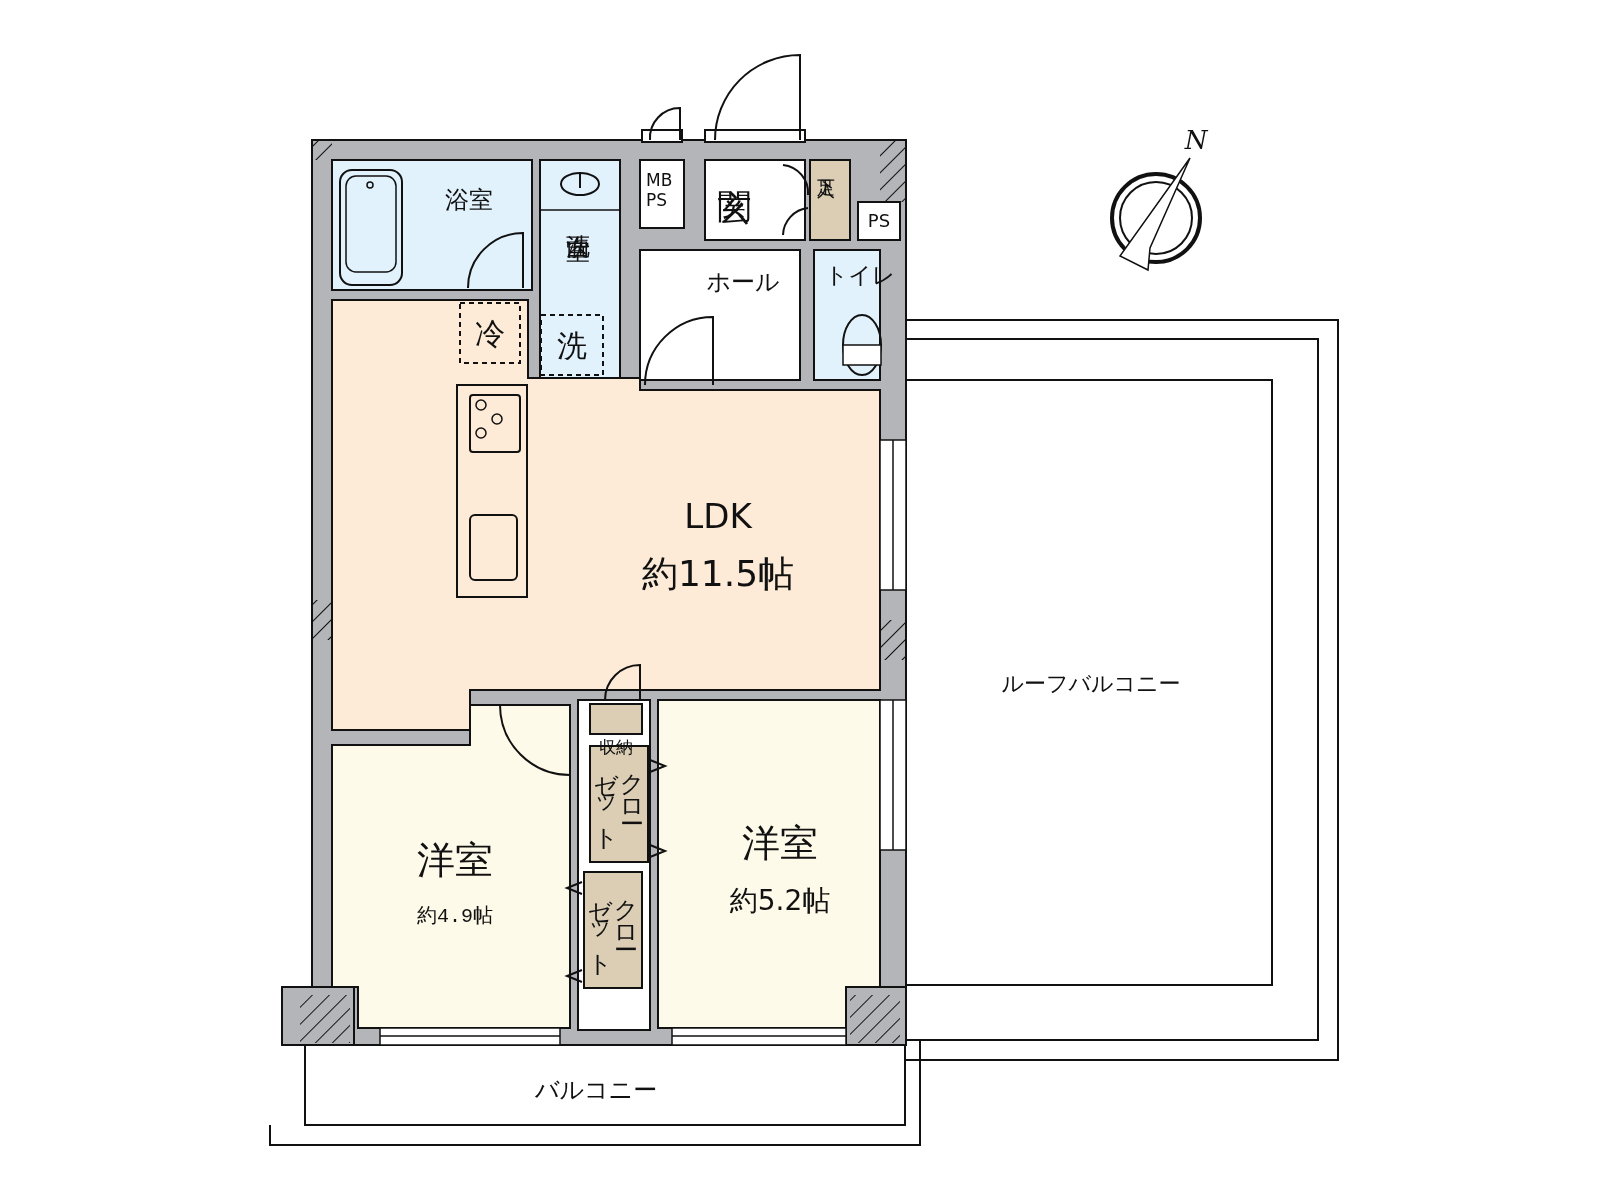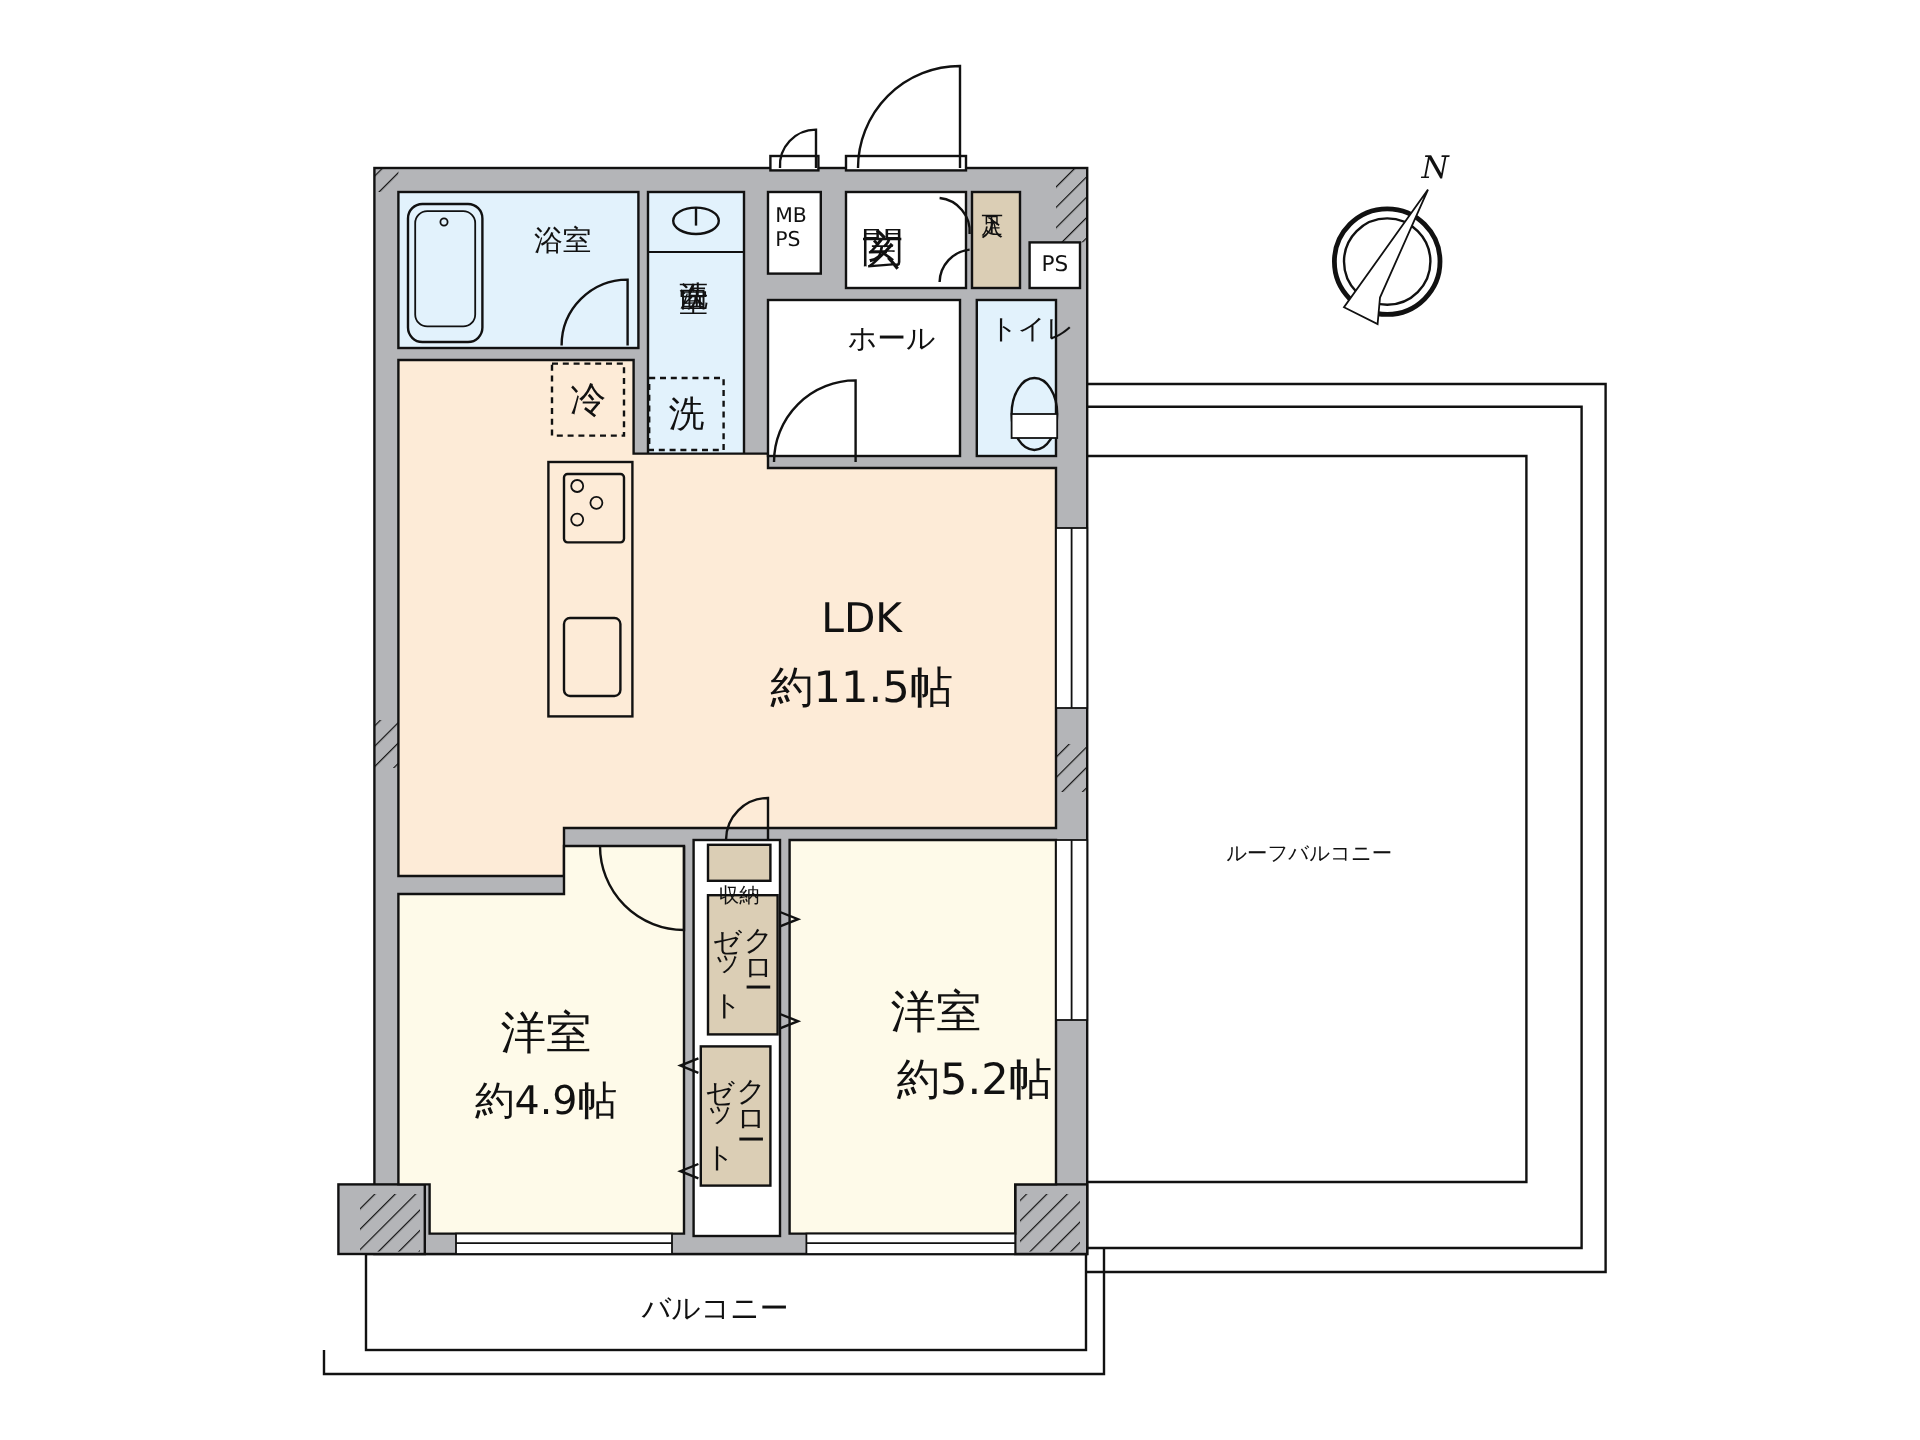--- a/index.html
+++ b/index.html
@@ -165,18 +165,18 @@
 <div class="lbl" style="left:594px;top:756px;font-size:24px;display:flex;flex-direction:row-reverse;gap:2px;">
   <span class="vert" style="letter-spacing:0;">クロー</span>
   <span class="vert" style="letter-spacing:0;">ゼット</span>
 </div>
 <div class="lbl" style="left:588px;top:882px;font-size:24px;display:flex;flex-direction:row-reverse;gap:2px;">
   <span class="vert" style="letter-spacing:0;">クロー</span>
   <span class="vert" style="letter-spacing:0;">ゼット</span>
 </div>
 
 <div class="lbl center" style="left:455px;top:860px;font-size:38px;">洋室</div>
-<div class="lbl center" style="left:455px;top:917px;font-size:33px;">約4.9帖</div>
+<div class="lbl center" style="left:455px;top:917px;font-size:20px;font-family:Liberation Mono, monospace;">約4.9帖</div>
 <div class="lbl center" style="left:780px;top:843px;font-size:38px;">洋室</div>
-<div class="lbl center" style="left:812px;top:901px;font-size:36px;">約5.2帖</div>
+<div class="lbl center" style="left:780px;top:901px;font-size:28px;">約5.2帖</div>
 
 <div class="lbl center" style="left:596px;top:1090px;font-size:24px;">バルコニー</div>
-<div class="lbl center" style="left:1091px;top:712px;font-size:17px;">ルーフバルコニー</div>
+<div class="lbl center" style="left:1091px;top:684px;font-size:22px;">ルーフバルコニー</div>
 
 </body></html>

